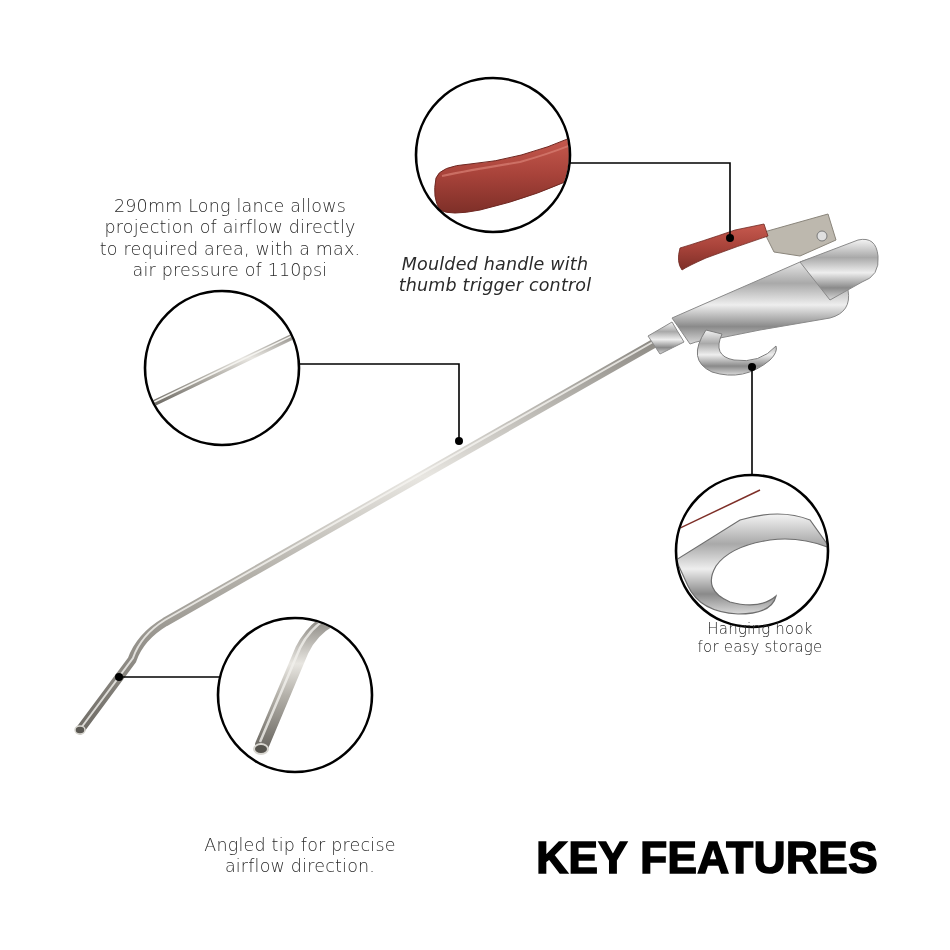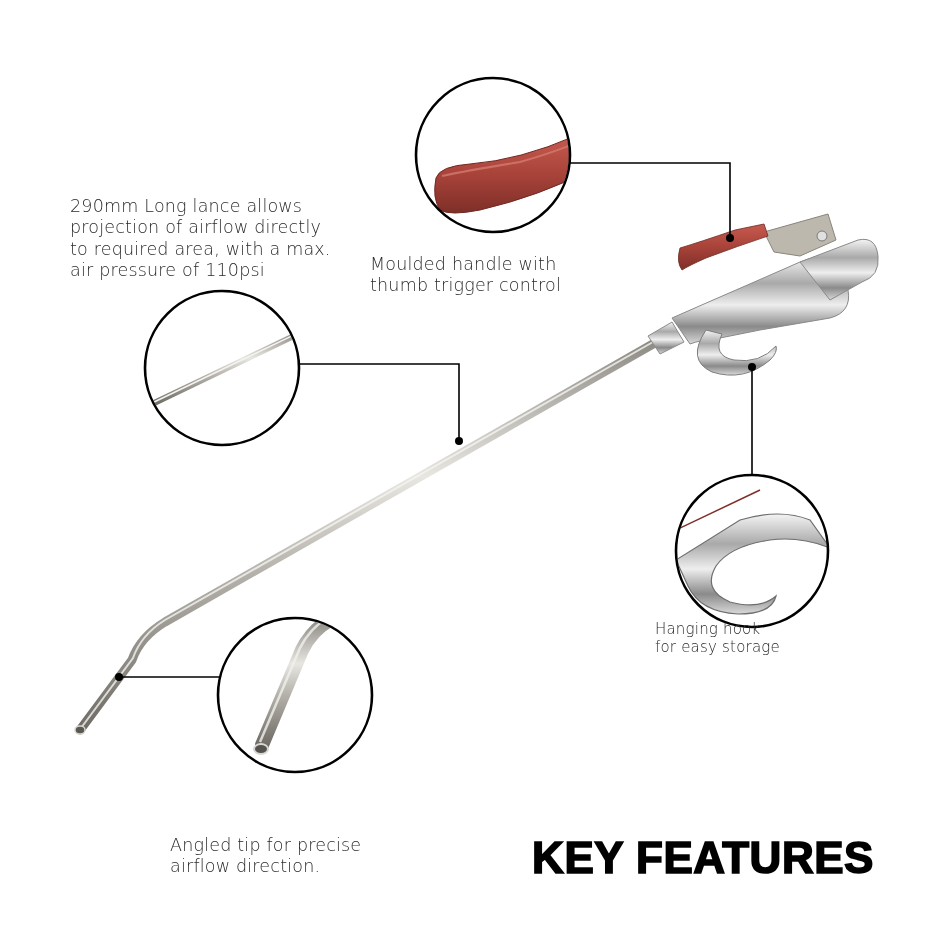--- a/index.html
+++ b/index.html
@@ -1,23 +1,23 @@
 <!DOCTYPE html>
 <html><head>
 <meta charset="utf-8">
 <style>
   html, body { margin: 0; padding: 0; background: #ffffff; }
   body { width: 950px; height: 950px; position: relative; overflow: hidden; font-family: "DejaVu Sans", sans-serif; }
   .canvas { position: absolute; left: 0; top: 0; width: 950px; height: 950px; }
-  .label { position: absolute; color: #2a2a2a; font-family: "DejaVu Sans", sans-serif; font-weight: 300; line-height: 1.22; white-space: pre-line; }
+  .label { position: absolute; text-align: center; color: #2a2a2a; font-family: "DejaVu Sans", sans-serif; font-weight: 300; line-height: 1.22; white-space: pre-line; }
   .lbl-lance { left: 70px; top: 196px; width: 320px; font-size: 17.5px; letter-spacing: 0.2px; }
-  .lbl-handle { left: 370px; top: 254px; width: 250px; font-size: 17.5px; letter-spacing: 0.2px; }
+  .lbl-handle { left: 370px; top: 254px; width: 250px; font-size: 17.5px; letter-spacing: 0.2px; font-style: italic; }
   .lbl-hook { left: 655px; top: 620px; width: 210px; font-size: 15px; letter-spacing: 0.2px; }
   .lbl-tip { left: 170px; top: 791px; width: 260px; font-size: 17.5px; letter-spacing: 0.2px; margin-top: 44px; }
-  .title { position: absolute; left: 528px; top: 833px; width: 350px; text-align: center; font-family: "Liberation Sans", sans-serif; font-weight: 900; font-size: 44px; letter-spacing: 0.5px; color: #000; -webkit-text-stroke: 1.6px #000; }
+  .title { position: absolute; left: 528px; top: 833px; width: 350px; text-align: right; font-family: "Liberation Sans", sans-serif; font-weight: 900; font-size: 44px; letter-spacing: 0.5px; color: #000; -webkit-text-stroke: 1.6px #000; }
 </style>
 </head>
 <body>
 
 <svg class="canvas" viewBox="0 0 950 950" xmlns="http://www.w3.org/2000/svg">
   <defs>
     <linearGradient id="rodGrad" x1="0" y1="0" x2="0" y2="1">
       <stop offset="0" stop-color="#8d8a84"></stop>
       <stop offset="0.35" stop-color="#e8e6e1"></stop>
       <stop offset="0.6" stop-color="#b4b1aa"></stop>

